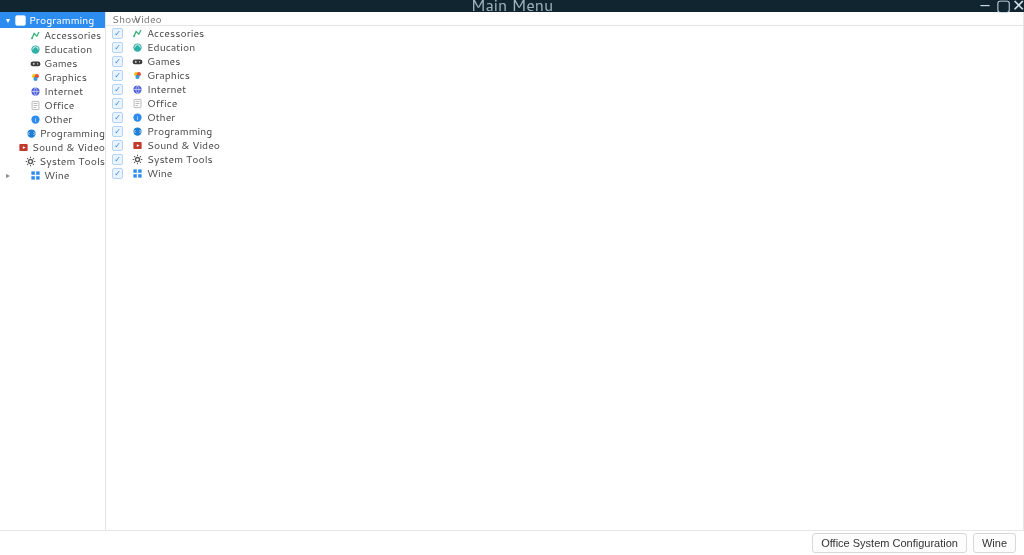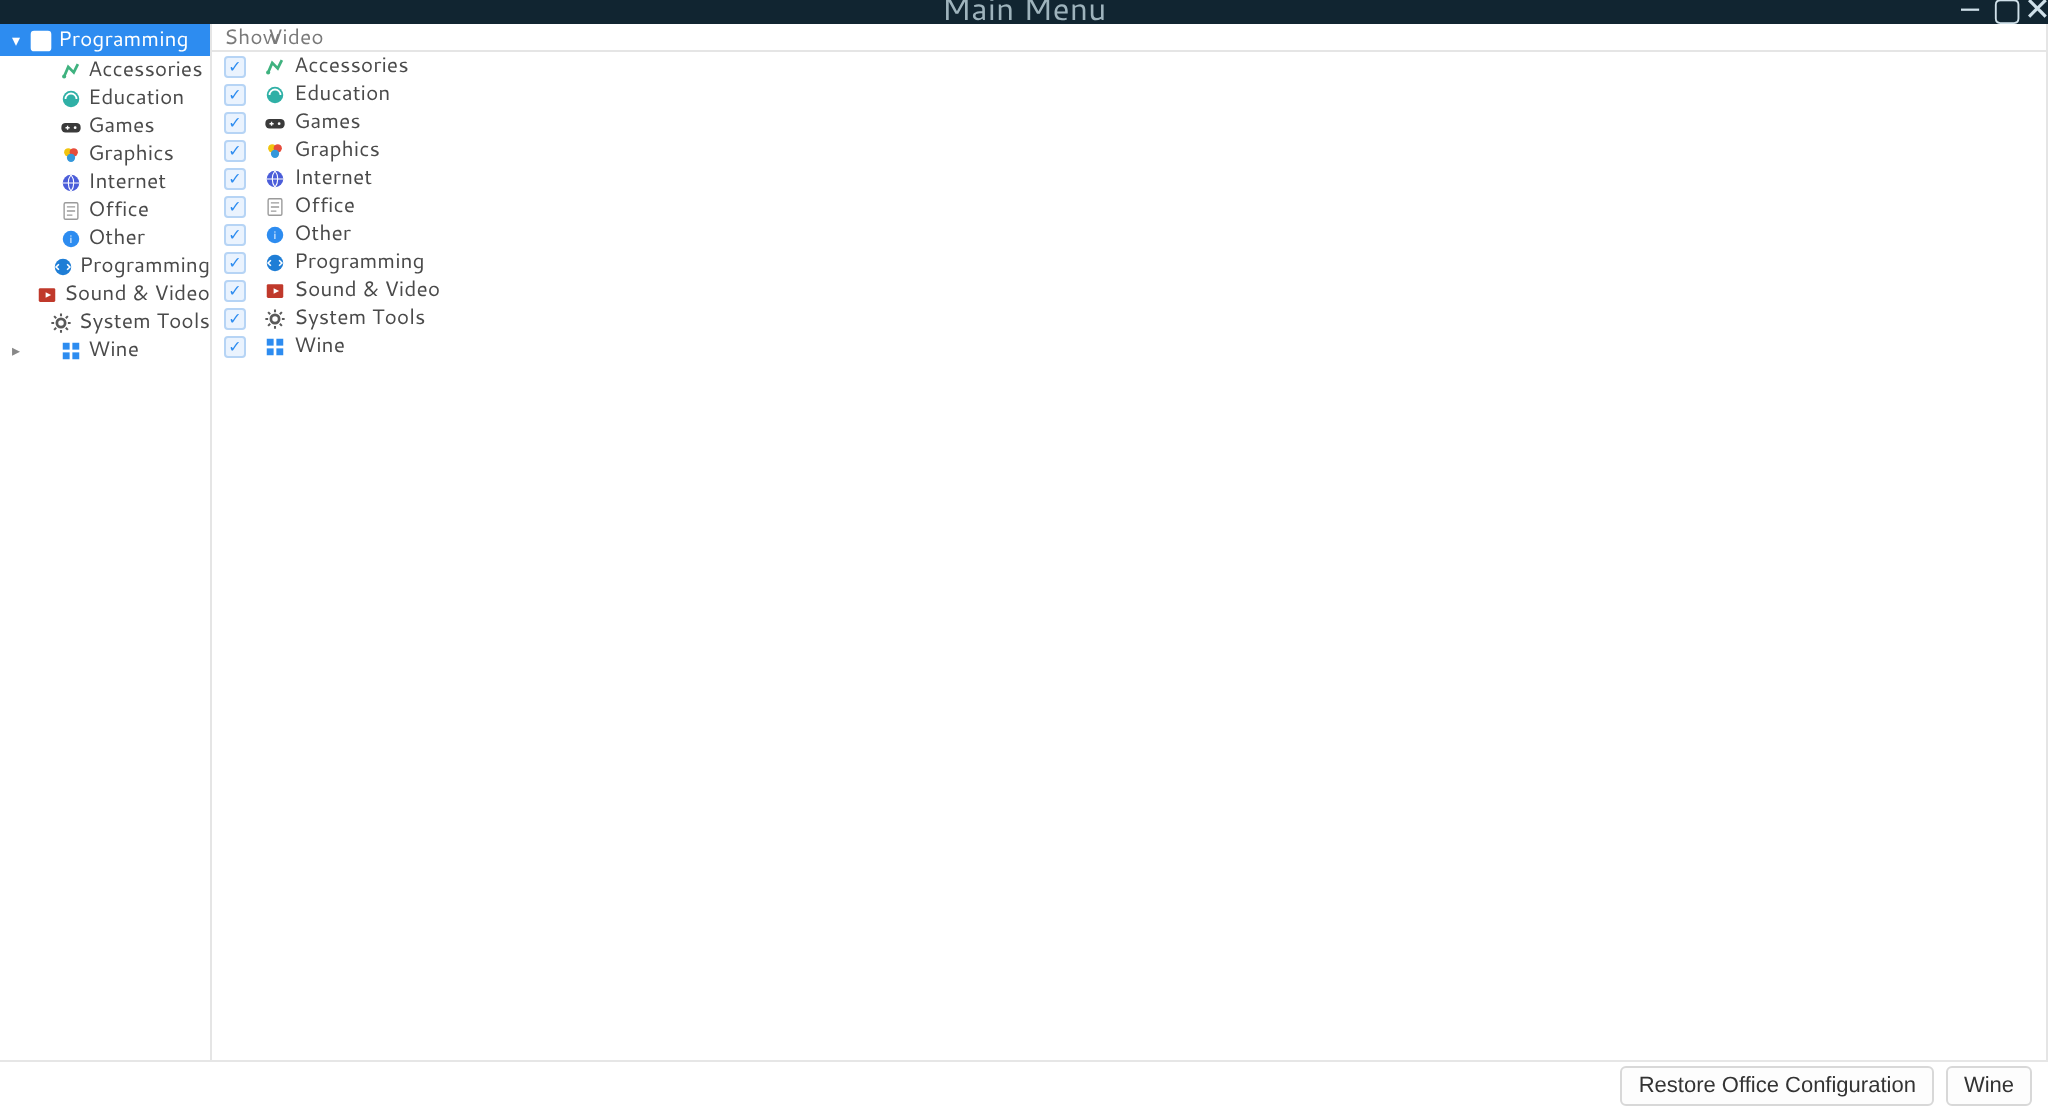--- a/index.html
+++ b/index.html
@@ -422,15 +422,15 @@
           </span>
           <span class="item-label">Wine</span>
         </div>
       </div>
   </div>
 
 
 </div>
 
 <div class="footer">
-  <button>Restore Office Configuration</button>
+  <button>Office System Configuration</button>
   <button>Wine</button>
 </div>
 
 </body></html>

